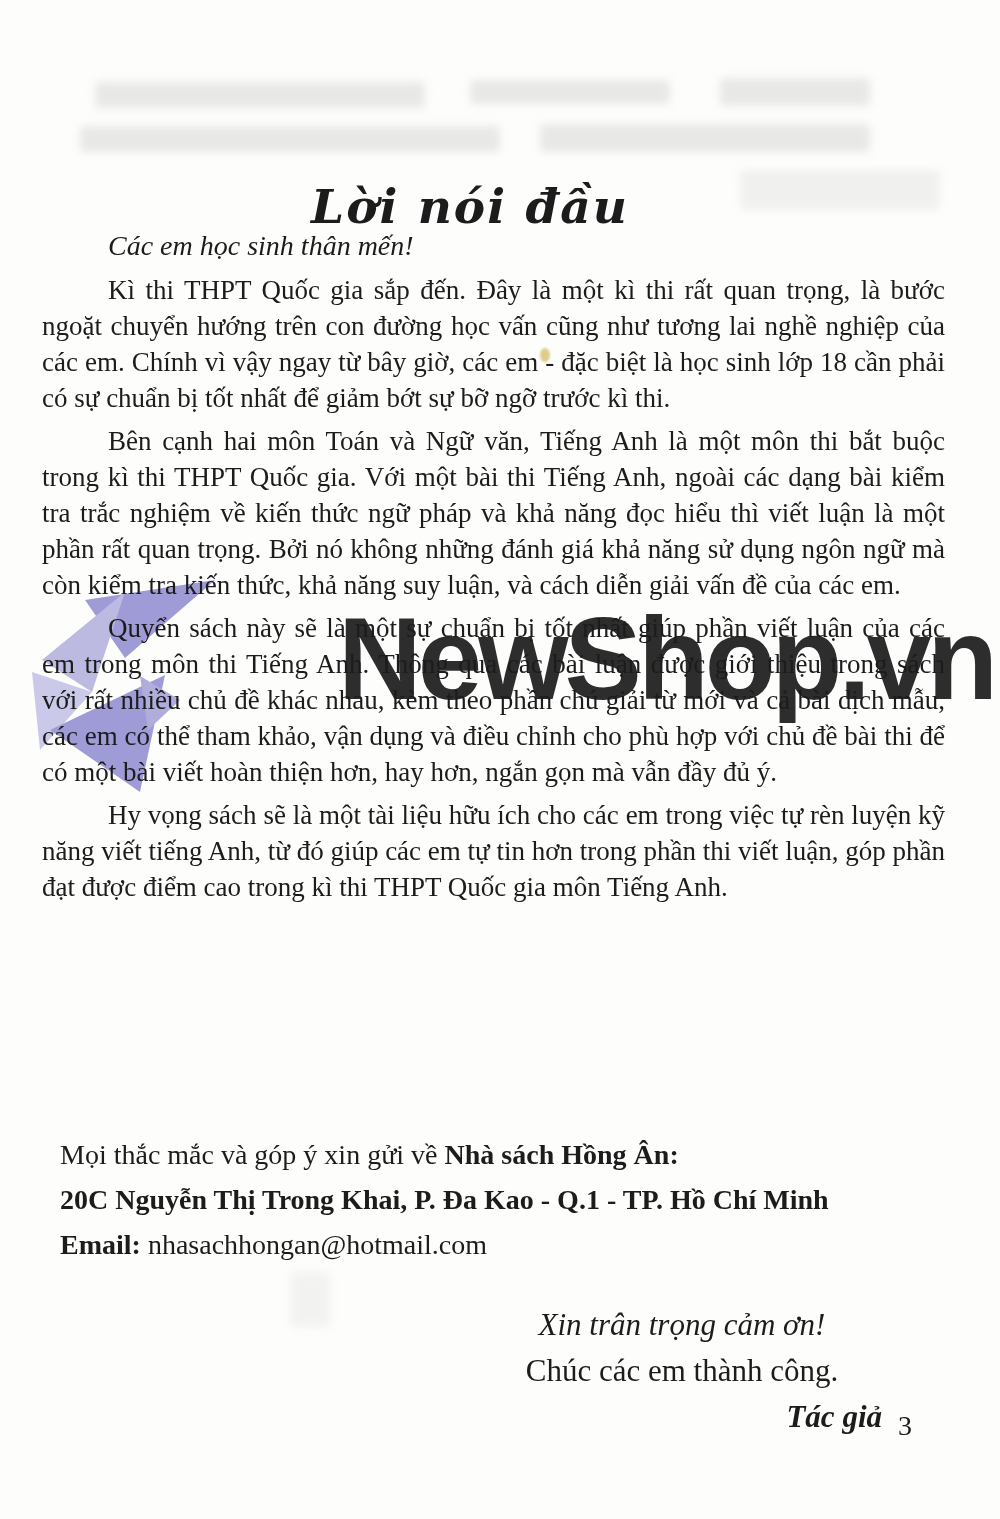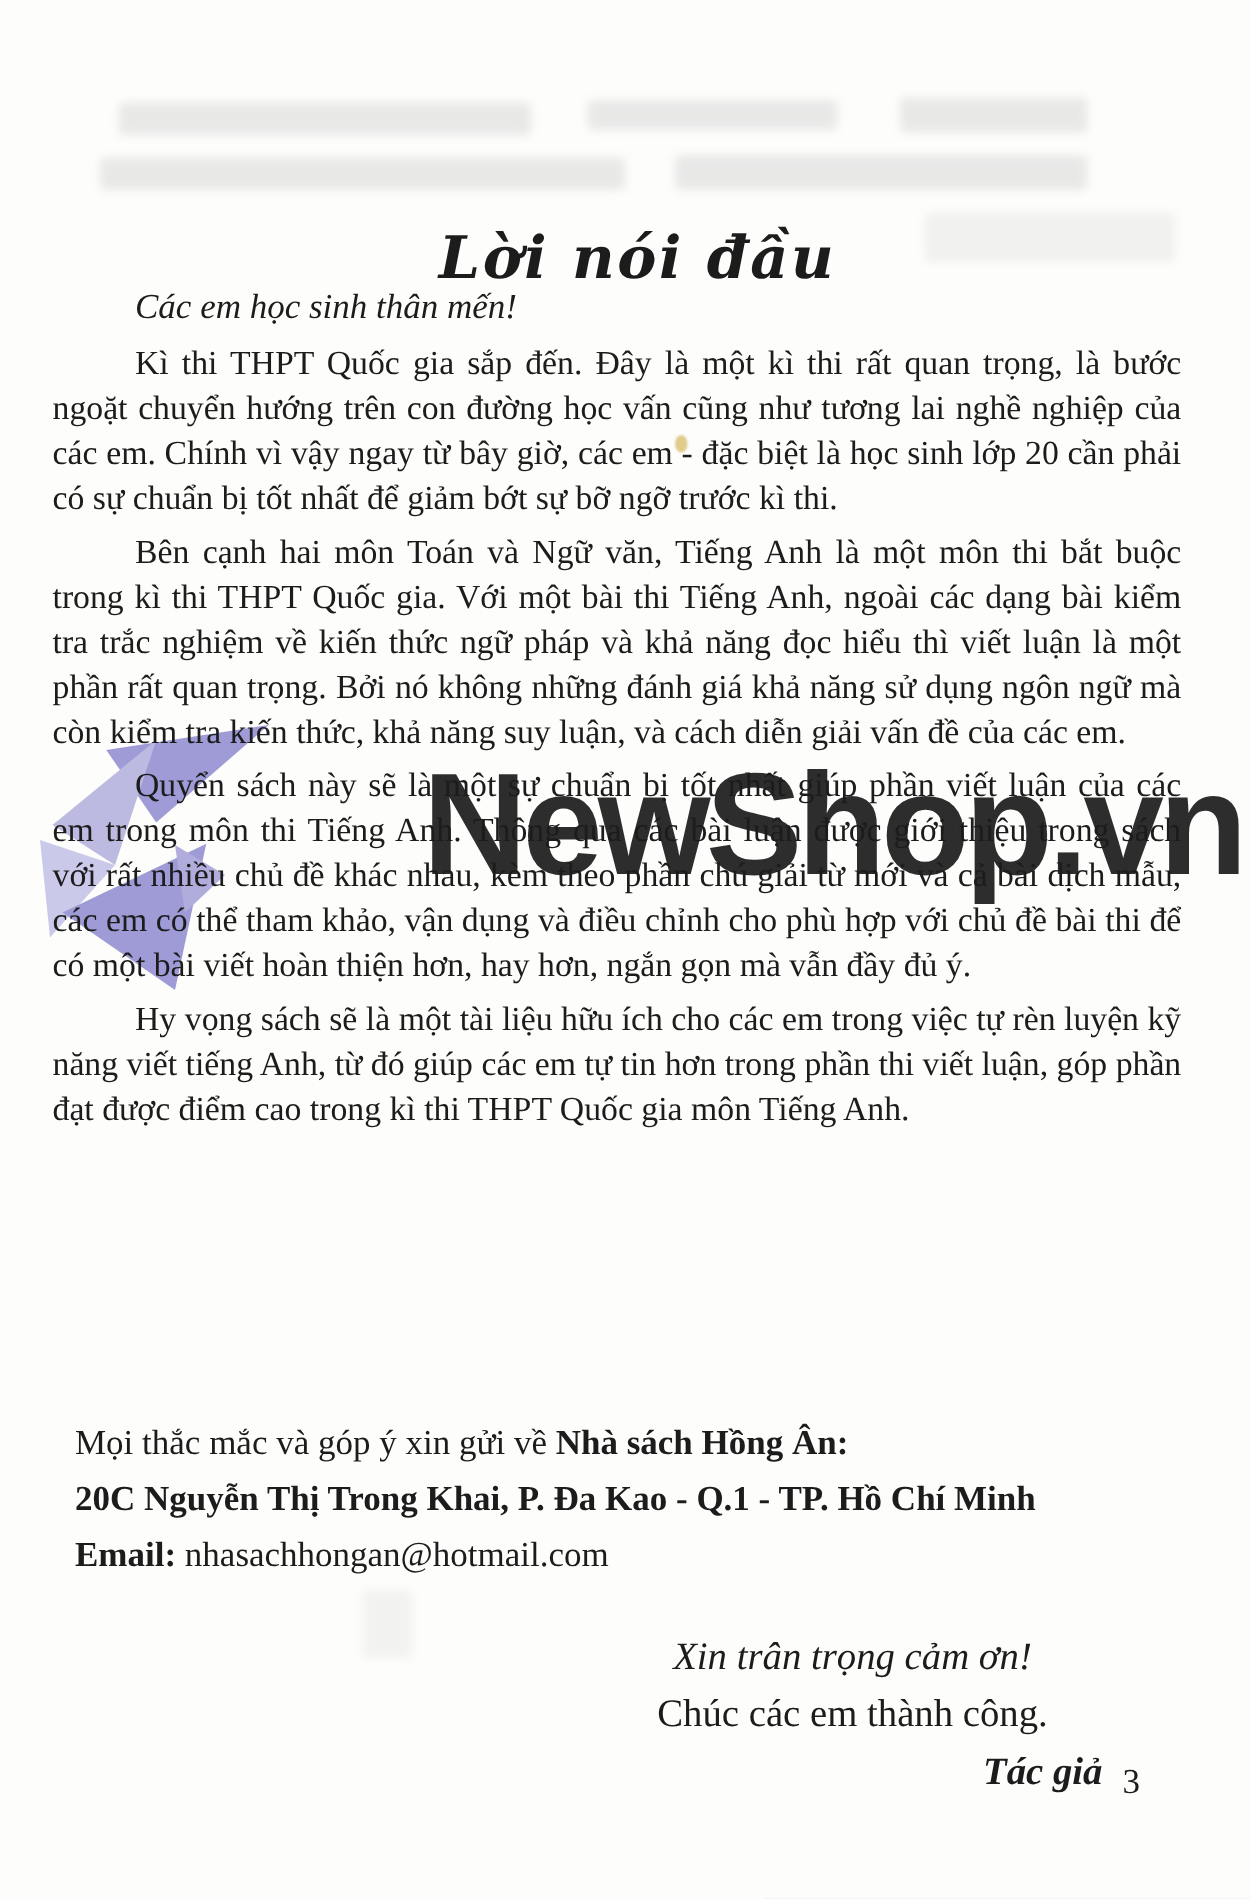--- a/index.html
+++ b/index.html
@@ -34,21 +34,20 @@
   
   .content{position:absolute;left:0;top:0;width:100%;height:100%;z-index:2;}
 
   .title{
     position:absolute;top:148px;left:0;width:940px;
     text-align:center;
     font-family:"DejaVu Serif", serif;
     font-style:italic;font-weight:bold;
     font-size:47px;
     letter-spacing:2px;
-    margin-left:40px;
   }
   .greeting{
     position:absolute;top:230px;left:108px;
     font-style:italic;
     font-size:28px;
   }
   .body-text{
     position:absolute;top:272px;left:42px;width:903px;
   }
   .body-text p{
@@ -100,21 +99,21 @@
     <div class="wm-text">NewShop.vn</div>
   </div>
 
   <div class="content">
 
     <h1 class="title">Lời nói đầu</h1>
 
     <div class="greeting">Các em học sinh thân mến!</div>
 
     <div class="body-text">
-      <p>Kì thi THPT Quốc gia sắp đến. Đây là một kì thi rất quan trọng, là bước ngoặt chuyển hướng trên con đường học vấn cũng như tương lai nghề nghiệp của các em. Chính vì vậy ngay từ bây giờ, các em - đặc biệt là học sinh lớp 20 cần phải có sự chuẩn bị tốt nhất để giảm bớt sự bỡ ngỡ trước kì thi.</p>
+      <p>Kì thi THPT Quốc gia sắp đến. Đây là một kì thi rất quan trọng, là bước ngoặt chuyển hướng trên con đường học vấn cũng như tương lai nghề nghiệp của các em. Chính vì vậy ngay từ bây giờ, các em - đặc biệt là học sinh lớp 18 cần phải có sự chuẩn bị tốt nhất để giảm bớt sự bỡ ngỡ trước kì thi.</p>
       <p>Bên cạnh hai môn Toán và Ngữ văn, Tiếng Anh là một môn thi bắt buộc trong kì thi THPT Quốc gia. Với một bài thi Tiếng Anh, ngoài các dạng bài kiểm tra trắc nghiệm về kiến thức ngữ pháp và khả năng đọc hiểu thì viết luận là một phần rất quan trọng. Bởi nó không những đánh giá khả năng sử dụng ngôn ngữ mà còn kiểm tra kiến thức, khả năng suy luận, và cách diễn giải vấn đề của các em.</p>
       <p>Quyển sách này sẽ là một sự chuẩn bị tốt nhất giúp phần viết luận của các em trong môn thi Tiếng Anh. Thông qua các bài luận được giới thiệu trong sách với rất nhiều chủ đề khác nhau, kèm theo phần chú giải từ mới và cả bài dịch mẫu, các em có thể tham khảo, vận dụng và điều chỉnh cho phù hợp với chủ đề bài thi để có một bài viết hoàn thiện hơn, hay hơn, ngắn gọn mà vẫn đầy đủ ý.</p>
       <p>Hy vọng sách sẽ là một tài liệu hữu ích cho các em trong việc tự rèn luyện kỹ năng viết tiếng Anh, từ đó giúp các em tự tin hơn trong phần thi viết luận, góp phần đạt được điểm cao trong kì thi THPT Quốc gia môn Tiếng Anh.</p>
     </div>
 
     <div class="contact">
       <div><span>Mọi thắc mắc và góp ý xin gửi về </span><b>Nhà sách Hồng Ân:</b></div>
       <div class="addr">20C Nguyễn Thị Trong Khai, P. Đa Kao - Q.1 - TP. Hồ Chí Minh</div>
       <div><b>Email:</b><span> nhasachhongan@hotmail.com</span></div>
     </div>

